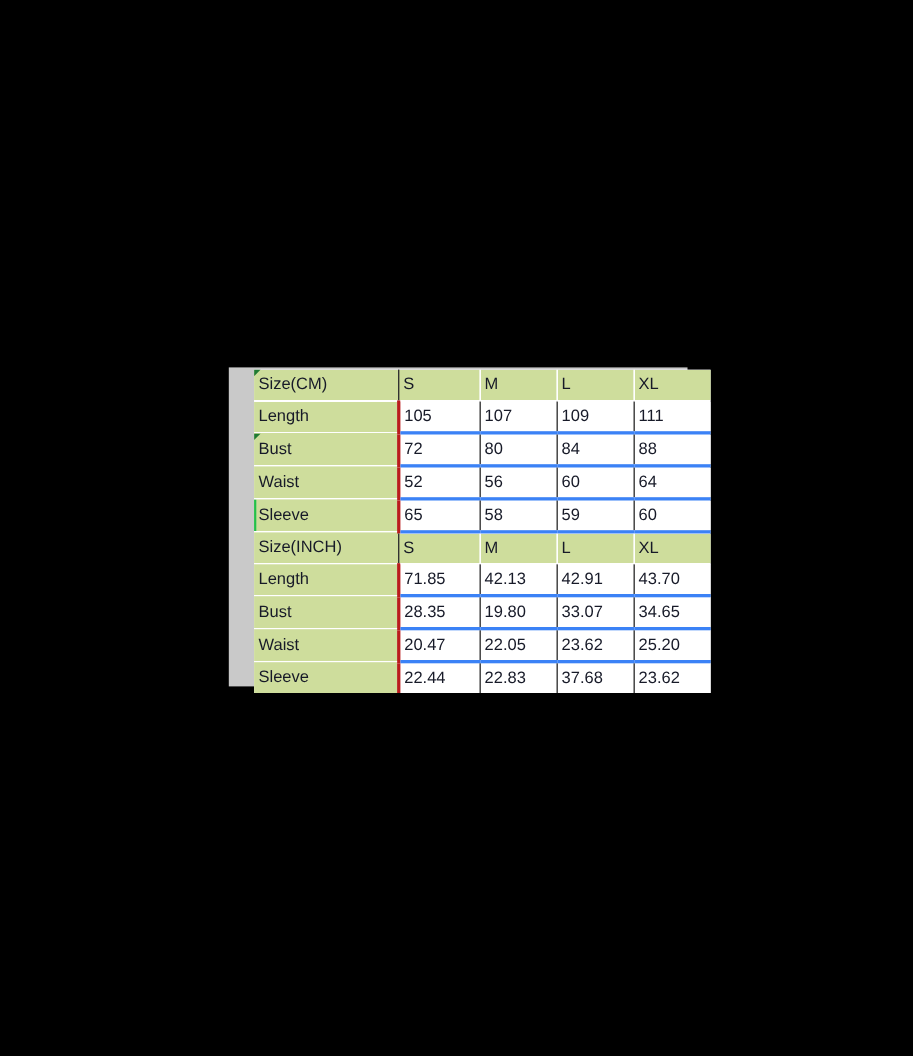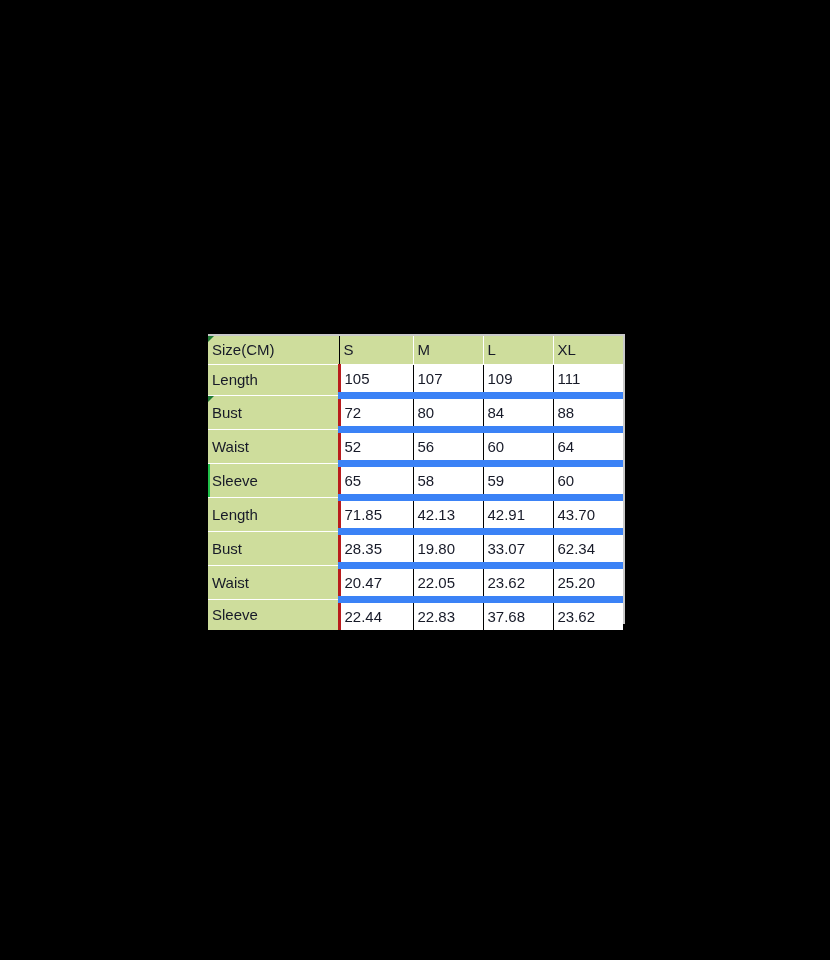--- a/index.html
+++ b/index.html
@@ -16,20 +16,21 @@
   }
 
   
   #size-chart-wrap {
     position: absolute;
     left: 208px;
     top: 336px;
     width: 494px;
     height: 286px;
     box-sizing: border-box;
+    padding-left: 23px;
   }
 
   
   #size-chart-wrap::after {
     content: "";
     position: absolute;
     left: 0;
     top: -2px;
     width: 417px;
     height: 290px;
@@ -58,21 +59,21 @@
     padding: 0 0 0 4px;
     font-size: 15px;
     line-height: 27px;
     color: #171a28;
     text-align: left;
     vertical-align: middle;
     white-space: nowrap;
     overflow: hidden;
     background: #ffffff;
     border-right: 1px solid #000000;
-    border-bottom: 7px solid #3b82f6;
+    border-bottom: 3px solid #3b82f6;
   }
 
   
   table.size-table td.label-cell {
     background: #cedd9c;
     border-right: 3px solid #b91c1c;
     border-bottom: 1px solid #ffffff;
   }
 
   table.size-table tr.header-row td {
@@ -156,33 +157,40 @@
           <td class="value-cell">60</td>
           <td class="value-cell">64</td>
         </tr>
         <tr class="data-row">
           <td class="label-cell edge-highlight">Sleeve</td>
           <td class="value-cell">65</td>
           <td class="value-cell">58</td>
           <td class="value-cell">59</td>
           <td class="value-cell">60</td>
         </tr>
+        <tr class="header-row">
+          <td class="label-cell">Size(INCH)</td>
+          <td class="value-cell">S</td>
+          <td class="value-cell">M</td>
+          <td class="value-cell">L</td>
+          <td class="value-cell">XL</td>
+        </tr>
         <tr class="data-row">
           <td class="label-cell">Length</td>
           <td class="value-cell">71.85</td>
           <td class="value-cell">42.13</td>
           <td class="value-cell">42.91</td>
           <td class="value-cell">43.70</td>
         </tr>
         <tr class="data-row">
           <td class="label-cell">Bust</td>
           <td class="value-cell">28.35</td>
           <td class="value-cell">19.80</td>
           <td class="value-cell">33.07</td>
-          <td class="value-cell">62.34</td>
+          <td class="value-cell">34.65</td>
         </tr>
         <tr class="data-row">
           <td class="label-cell">Waist</td>
           <td class="value-cell">20.47</td>
           <td class="value-cell">22.05</td>
           <td class="value-cell">23.62</td>
           <td class="value-cell">25.20</td>
         </tr>
         <tr class="data-row">
           <td class="label-cell">Sleeve</td>

